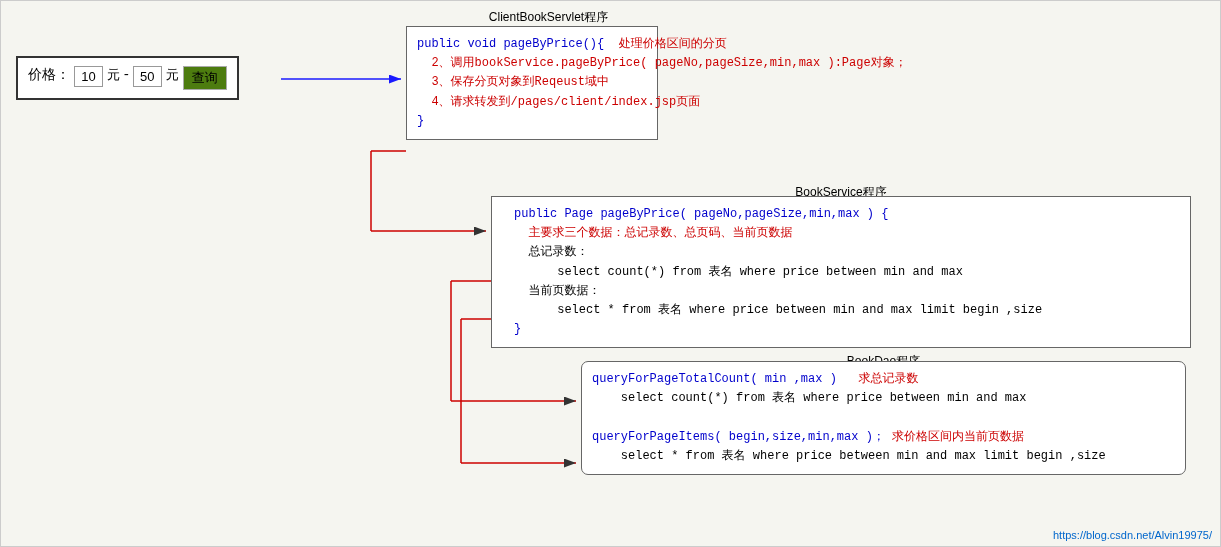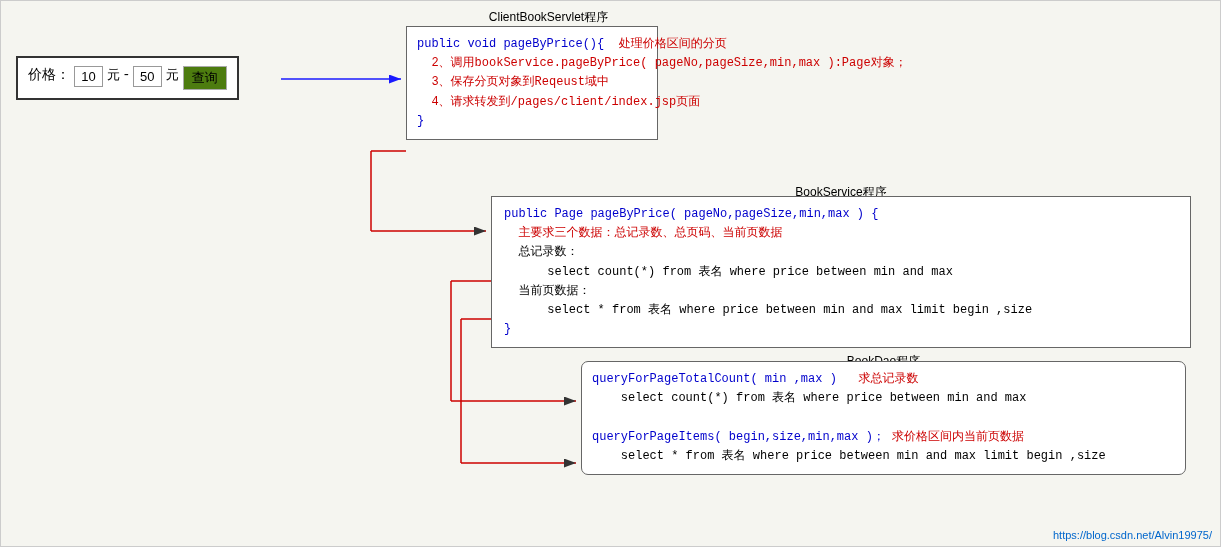--- a/index.html
+++ b/index.html
@@ -80,21 +80,21 @@
     }
     .blue { color: #0000cc; }
     .red { color: #cc0000; }
     .black { color: #000; }
 
     
     .box-service {
       top: 195px;
       left: 490px;
       width: 700px;
-      padding: 8px 12px;
+      padding: 8px 22px;
     }
 
     
     .box-dao {
       top: 360px;
       left: 580px;
       width: 605px;
       padding: 8px 10px;
       border-radius: 7px;
     }

